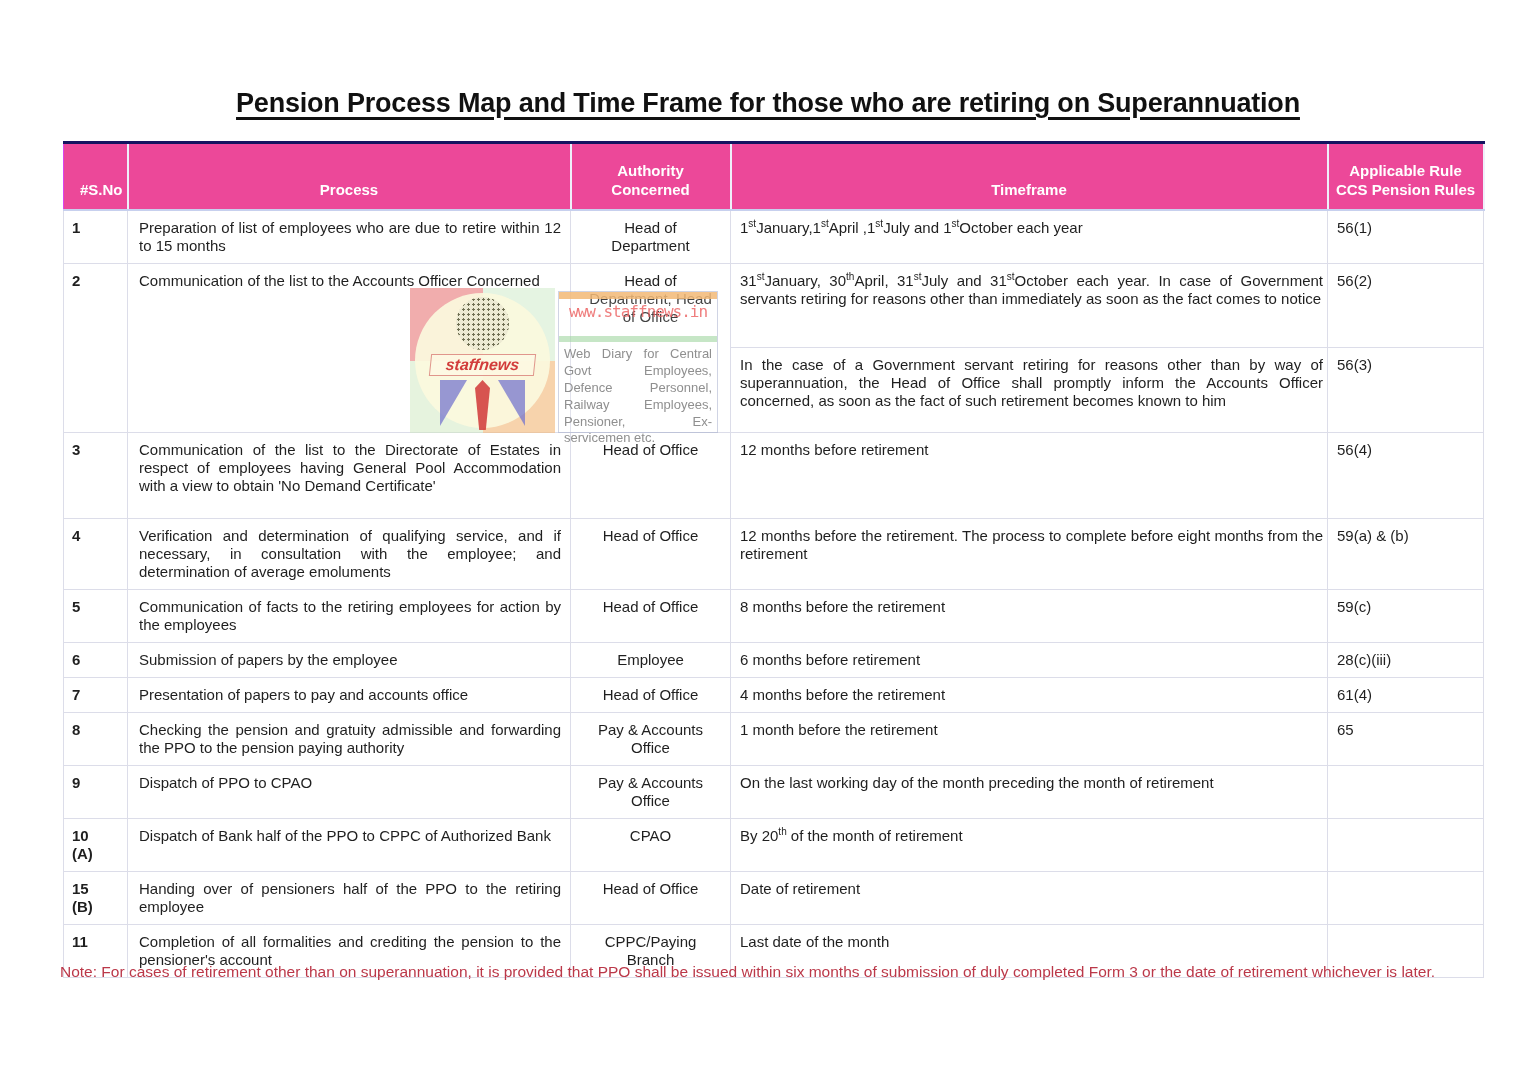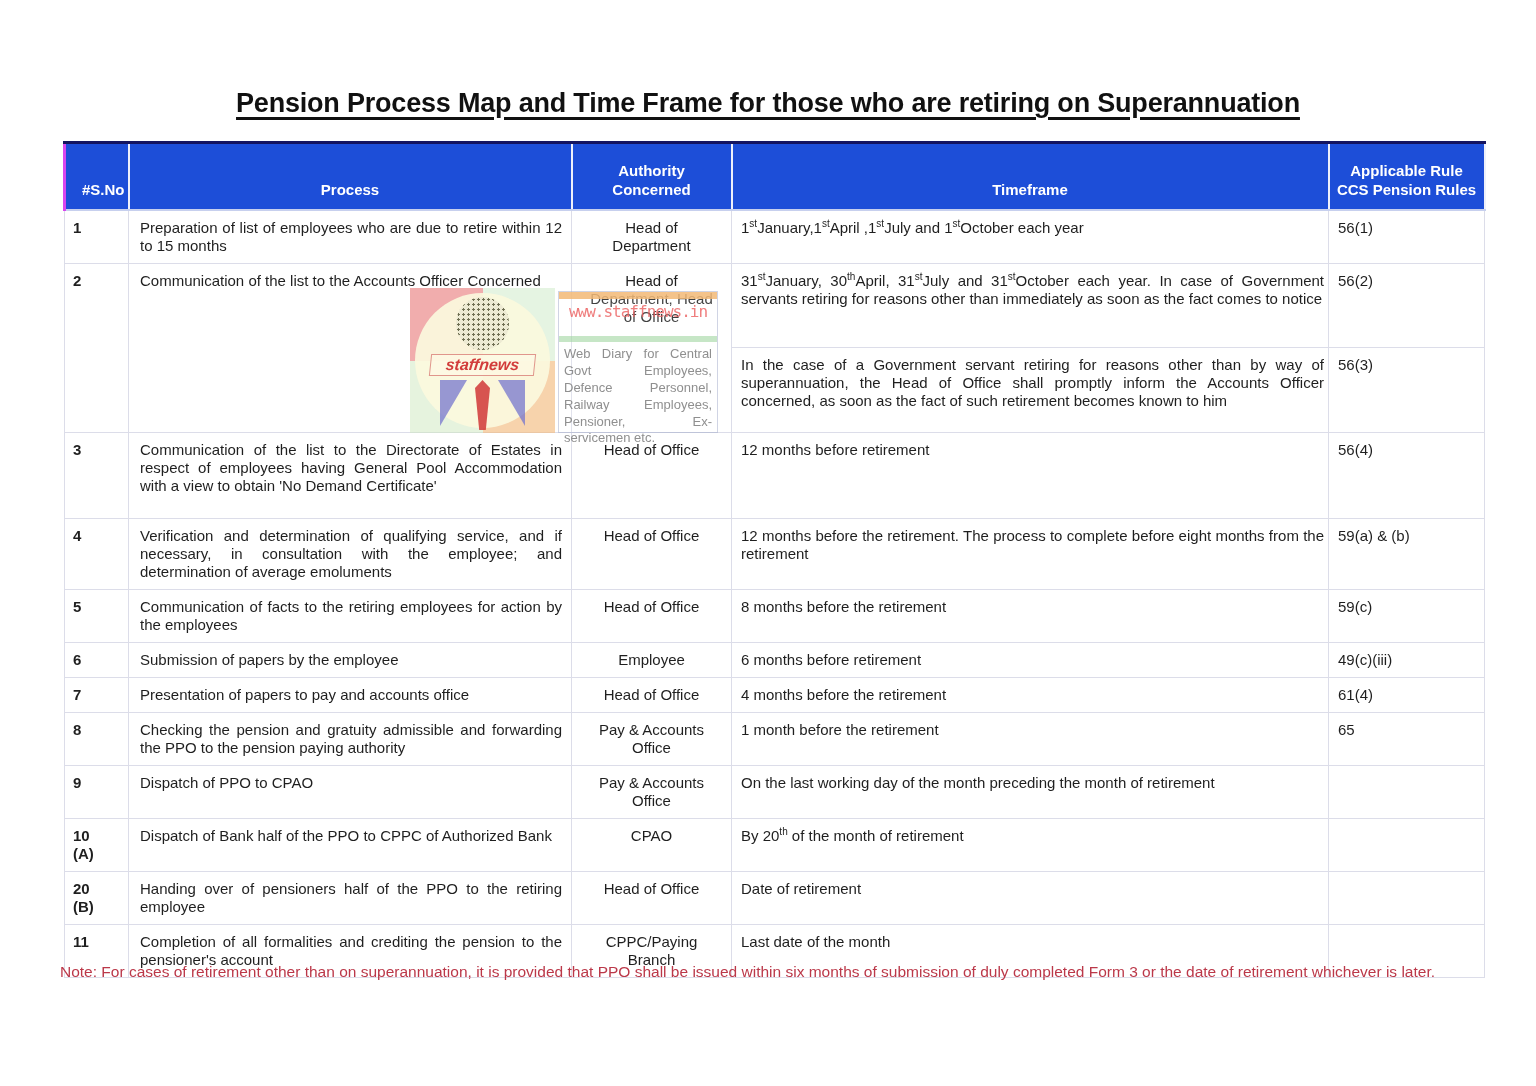--- a/index.html
+++ b/index.html
@@ -20,27 +20,27 @@
     position:absolute; left:63px; top:141px; width:1420px;
     border-collapse:collapse; table-layout:fixed;
     font-size:15px; line-height:1.2;
   }
   .proc-table col.c-sno { width:64px; }
   .proc-table col.c-process { width:443px; }
   .proc-table col.c-auth { width:160px; }
   .proc-table col.c-time { width:597px; }
   .proc-table col.c-rule { width:156px; }
   .proc-table thead th {
-    background:#1d4ed8; color:#ffffff; font-weight:bold; font-size:15px;
+    background:#ec4899; color:#ffffff; font-weight:bold; font-size:15px;
     vertical-align:bottom; padding:6px 6px 9px 6px;
     border-top:3px solid #141460; border-bottom:2px solid #c7d0ee;
     border-left:2px solid #eef0fa; border-right:2px solid #eef0fa;
     text-align:center; line-height:1.25;
   }
-  .proc-table thead th.h-sno { text-align:center; padding-left:16px; border-left:3px solid #d946ef; }
+  .proc-table thead th.h-sno { text-align:center; padding-left:16px; border-left:1px solid #d946ef; }
   .proc-table td {
     border:1px solid #dcdde9;
     vertical-align:top; padding:8px 9px; background:transparent;
   }
   .proc-table td.sno { font-weight:bold; padding-left:8px; }
   .proc-table td.sno .sno-inner { max-width:26px; }
   .proc-table td.process { text-align:justify; padding-left:11px; }
   .proc-table td.auth { text-align:center; padding:8px 16px;margin-left:44px; }
   .proc-table td.time { text-align:justify; padding-left:9px; padding-right:4px; }
   .proc-table td.rule { text-align:left; }
@@ -164,21 +164,21 @@
       <td class="time">8 months before the retirement</td>
       <td class="rule">59(c)</td>
     </tr>
     <tr style="height:32px;">
       <td class="sno">
           <div class="sno-inner">6</div>
         </td>
       <td class="process">Submission of papers by the employee</td>
       <td class="auth">Employee</td>
       <td class="time">6 months before retirement</td>
-      <td class="rule">49(c)(iii)</td>
+      <td class="rule">28(c)(iii)</td>
     </tr>
     <tr style="height:33px;">
       <td class="sno">
           <div class="sno-inner">7</div>
         </td>
       <td class="process">Presentation of papers to pay and accounts office</td>
       <td class="auth">Head of Office</td>
       <td class="time">4 months before the retirement</td>
       <td class="rule">61(4)</td>
     </tr>
@@ -204,21 +204,21 @@
       <td class="sno">
           <div class="sno-inner">10 (A)</div>
         </td>
       <td class="process">Dispatch of Bank half of the PPO to CPPC of Authorized Bank</td>
       <td class="auth">CPAO</td>
       <td class="time">By 20<sup>th</sup> of the month of retirement</td>
       <td class="rule"></td>
     </tr>
     <tr style="height:50px;">
       <td class="sno">
-          <div class="sno-inner">20 (B)</div>
+          <div class="sno-inner">15 (B)</div>
         </td>
       <td class="process">Handing over of pensioners half of the PPO to the retiring employee</td>
       <td class="auth">Head of Office</td>
       <td class="time">Date of retirement</td>
       <td class="rule"></td>
     </tr>
     <tr style="height:49px;">
       <td class="sno">
           <div class="sno-inner">11</div>
         </td>

